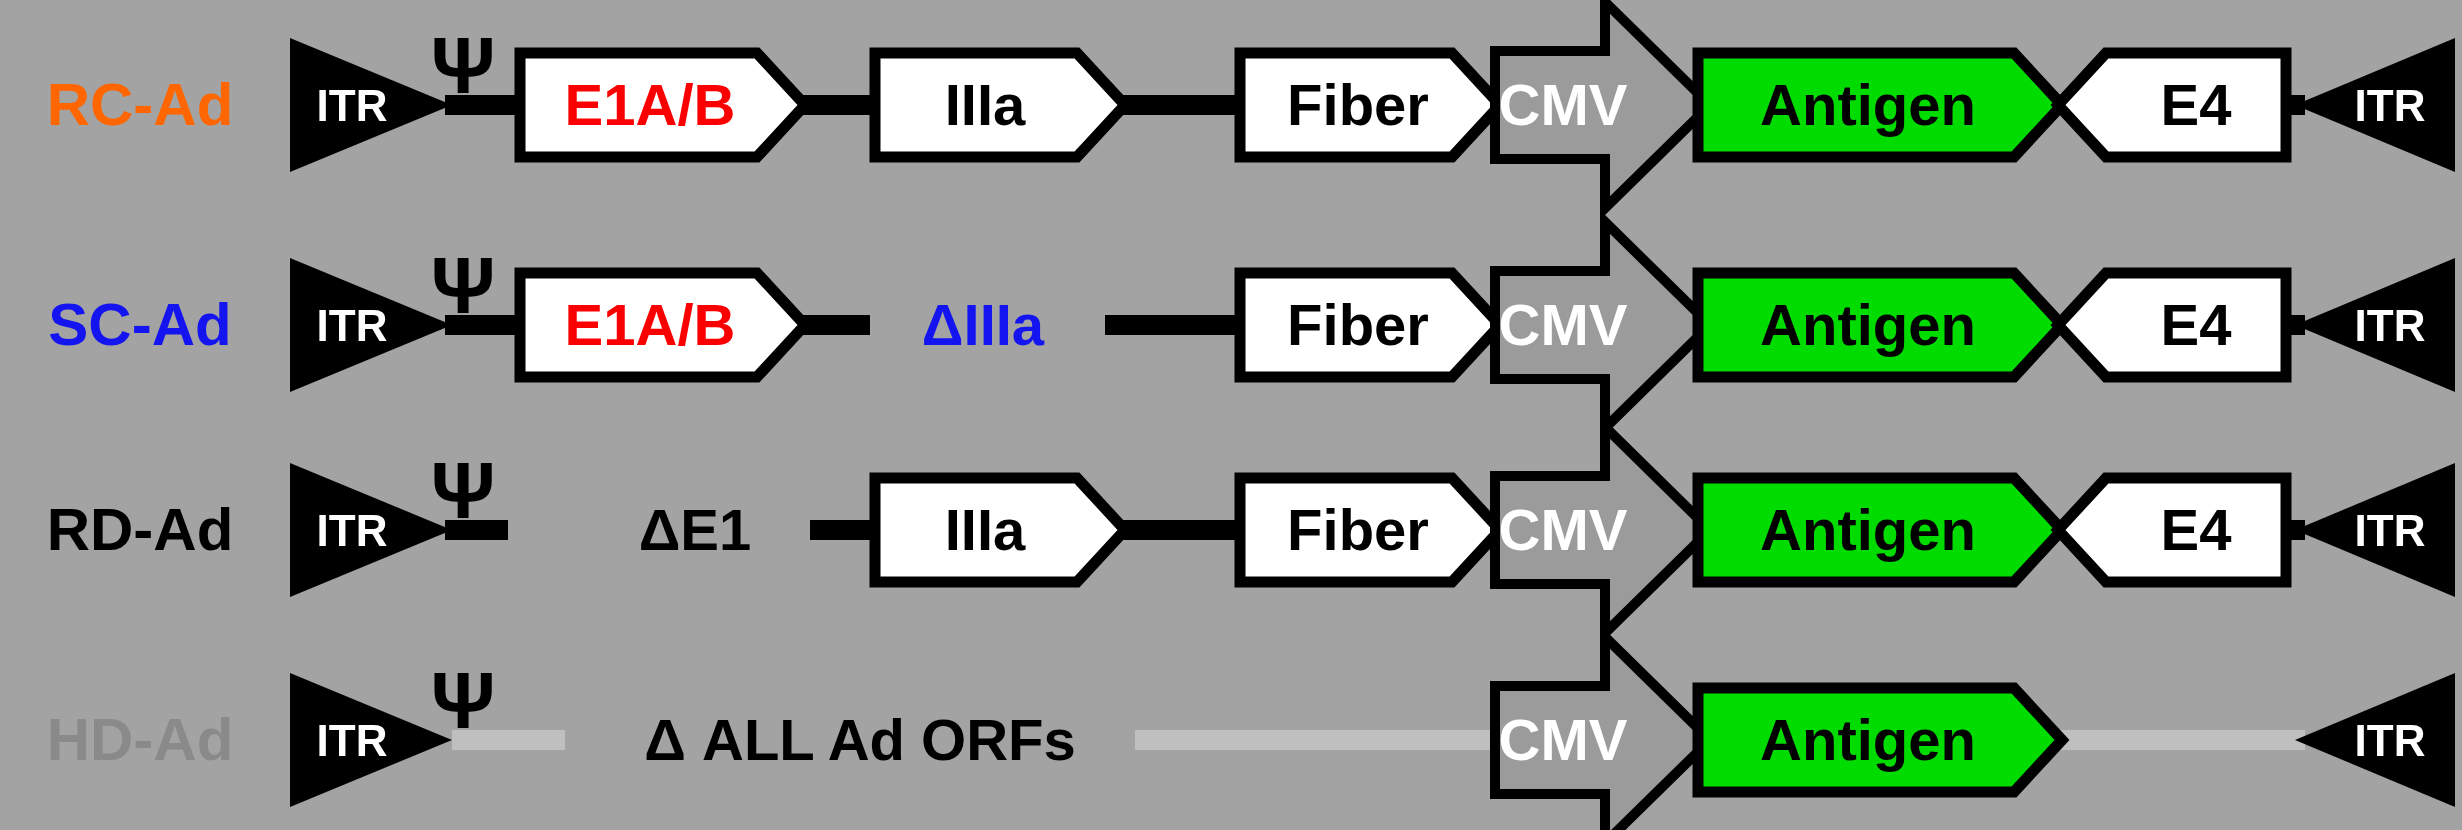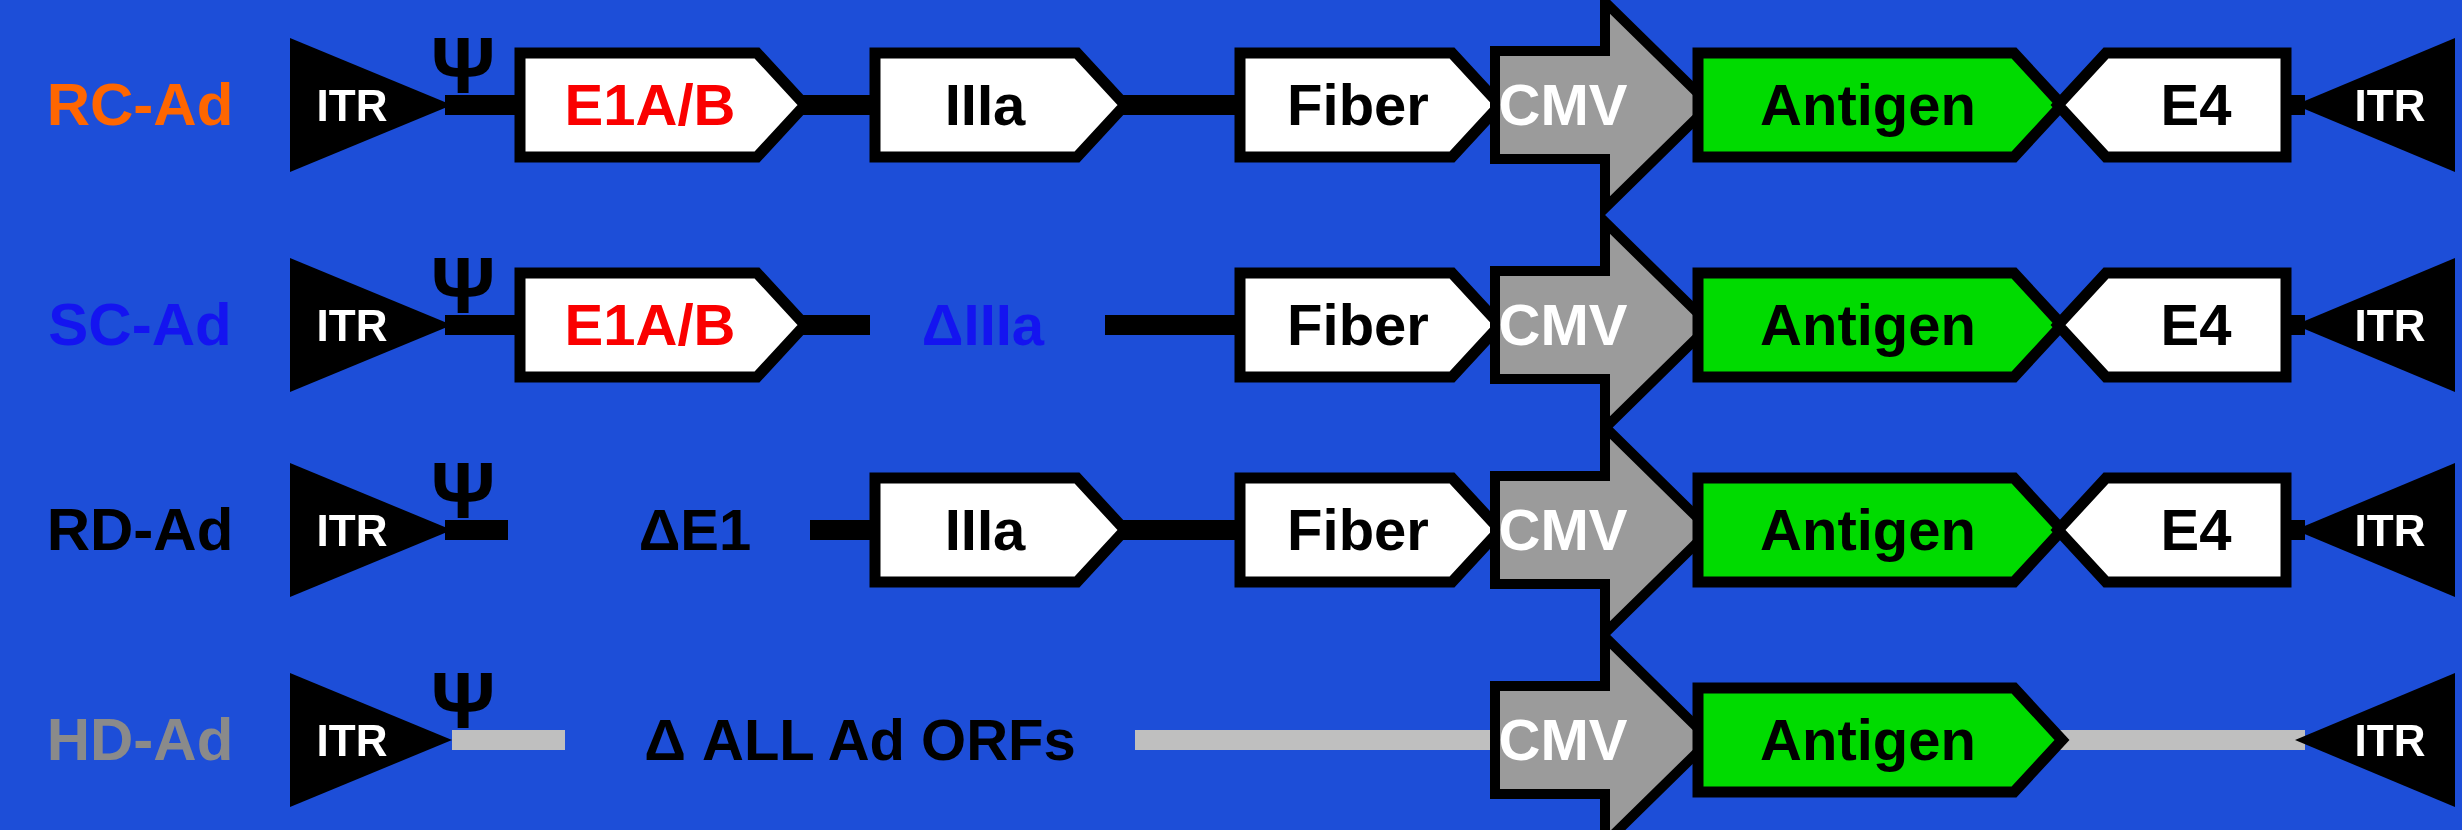--- a/index.html
+++ b/index.html
@@ -1,16 +1,16 @@
 <!DOCTYPE html>
 <html><head>
 <meta charset="utf-8">
 <style>
   html,body{margin:0;padding:0;background:#ffffff;}
-  .canvas{position:relative;width:2462px;height:830px;background:#1d4ed8;overflow:hidden;}
+  .canvas{position:relative;width:2462px;height:830px;background:#a3a3a3;overflow:hidden;}
   svg text{font-family:"Liberation Sans","DejaVu Sans",sans-serif;font-weight:bold;}
   .row-label{font-size:60px;}
   .gene-text{font-size:58px;}
   .itr-text{font-size:44px;fill:#ffffff;}
   .psi-text{font-size:80px;fill:#000000;}
   .free-text{font-size:58px;}
   .gene-box{fill:#ffffff;stroke:#000000;stroke-width:11;stroke-linejoin:miter;}
   .antigen-box{fill:#00DB00;stroke:#000000;stroke-width:11;stroke-linejoin:miter;}
   .cmv-arrow{fill:#9B9B9B;stroke:#000000;stroke-width:10;stroke-linejoin:miter;}
   .itr-tri{fill:#000000;}

